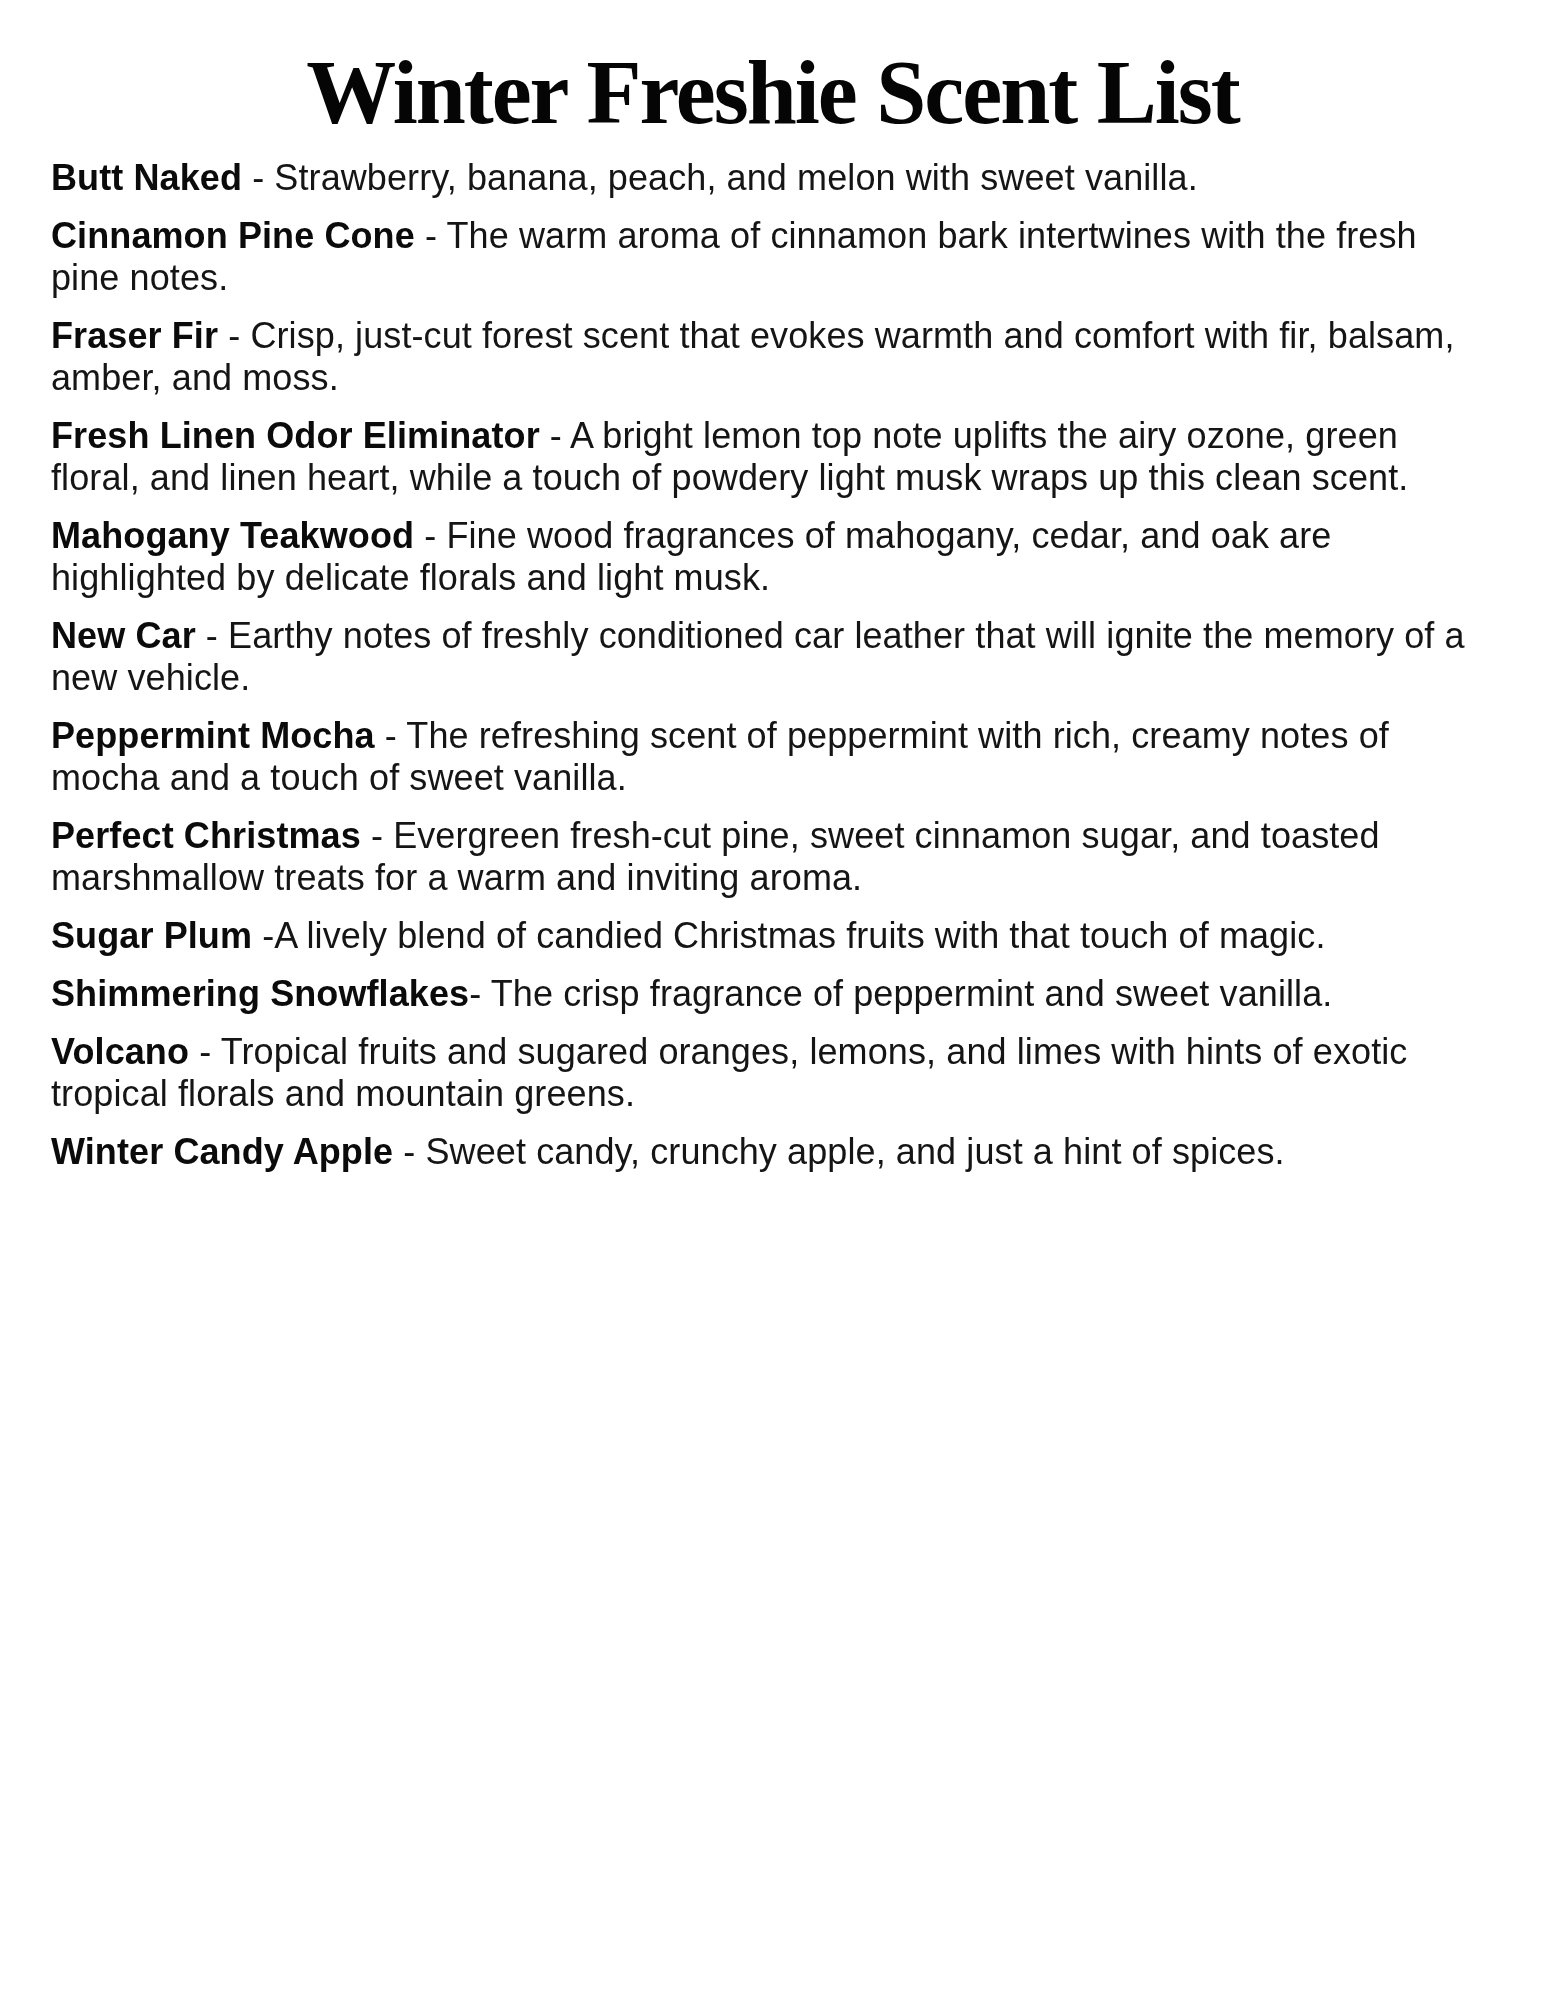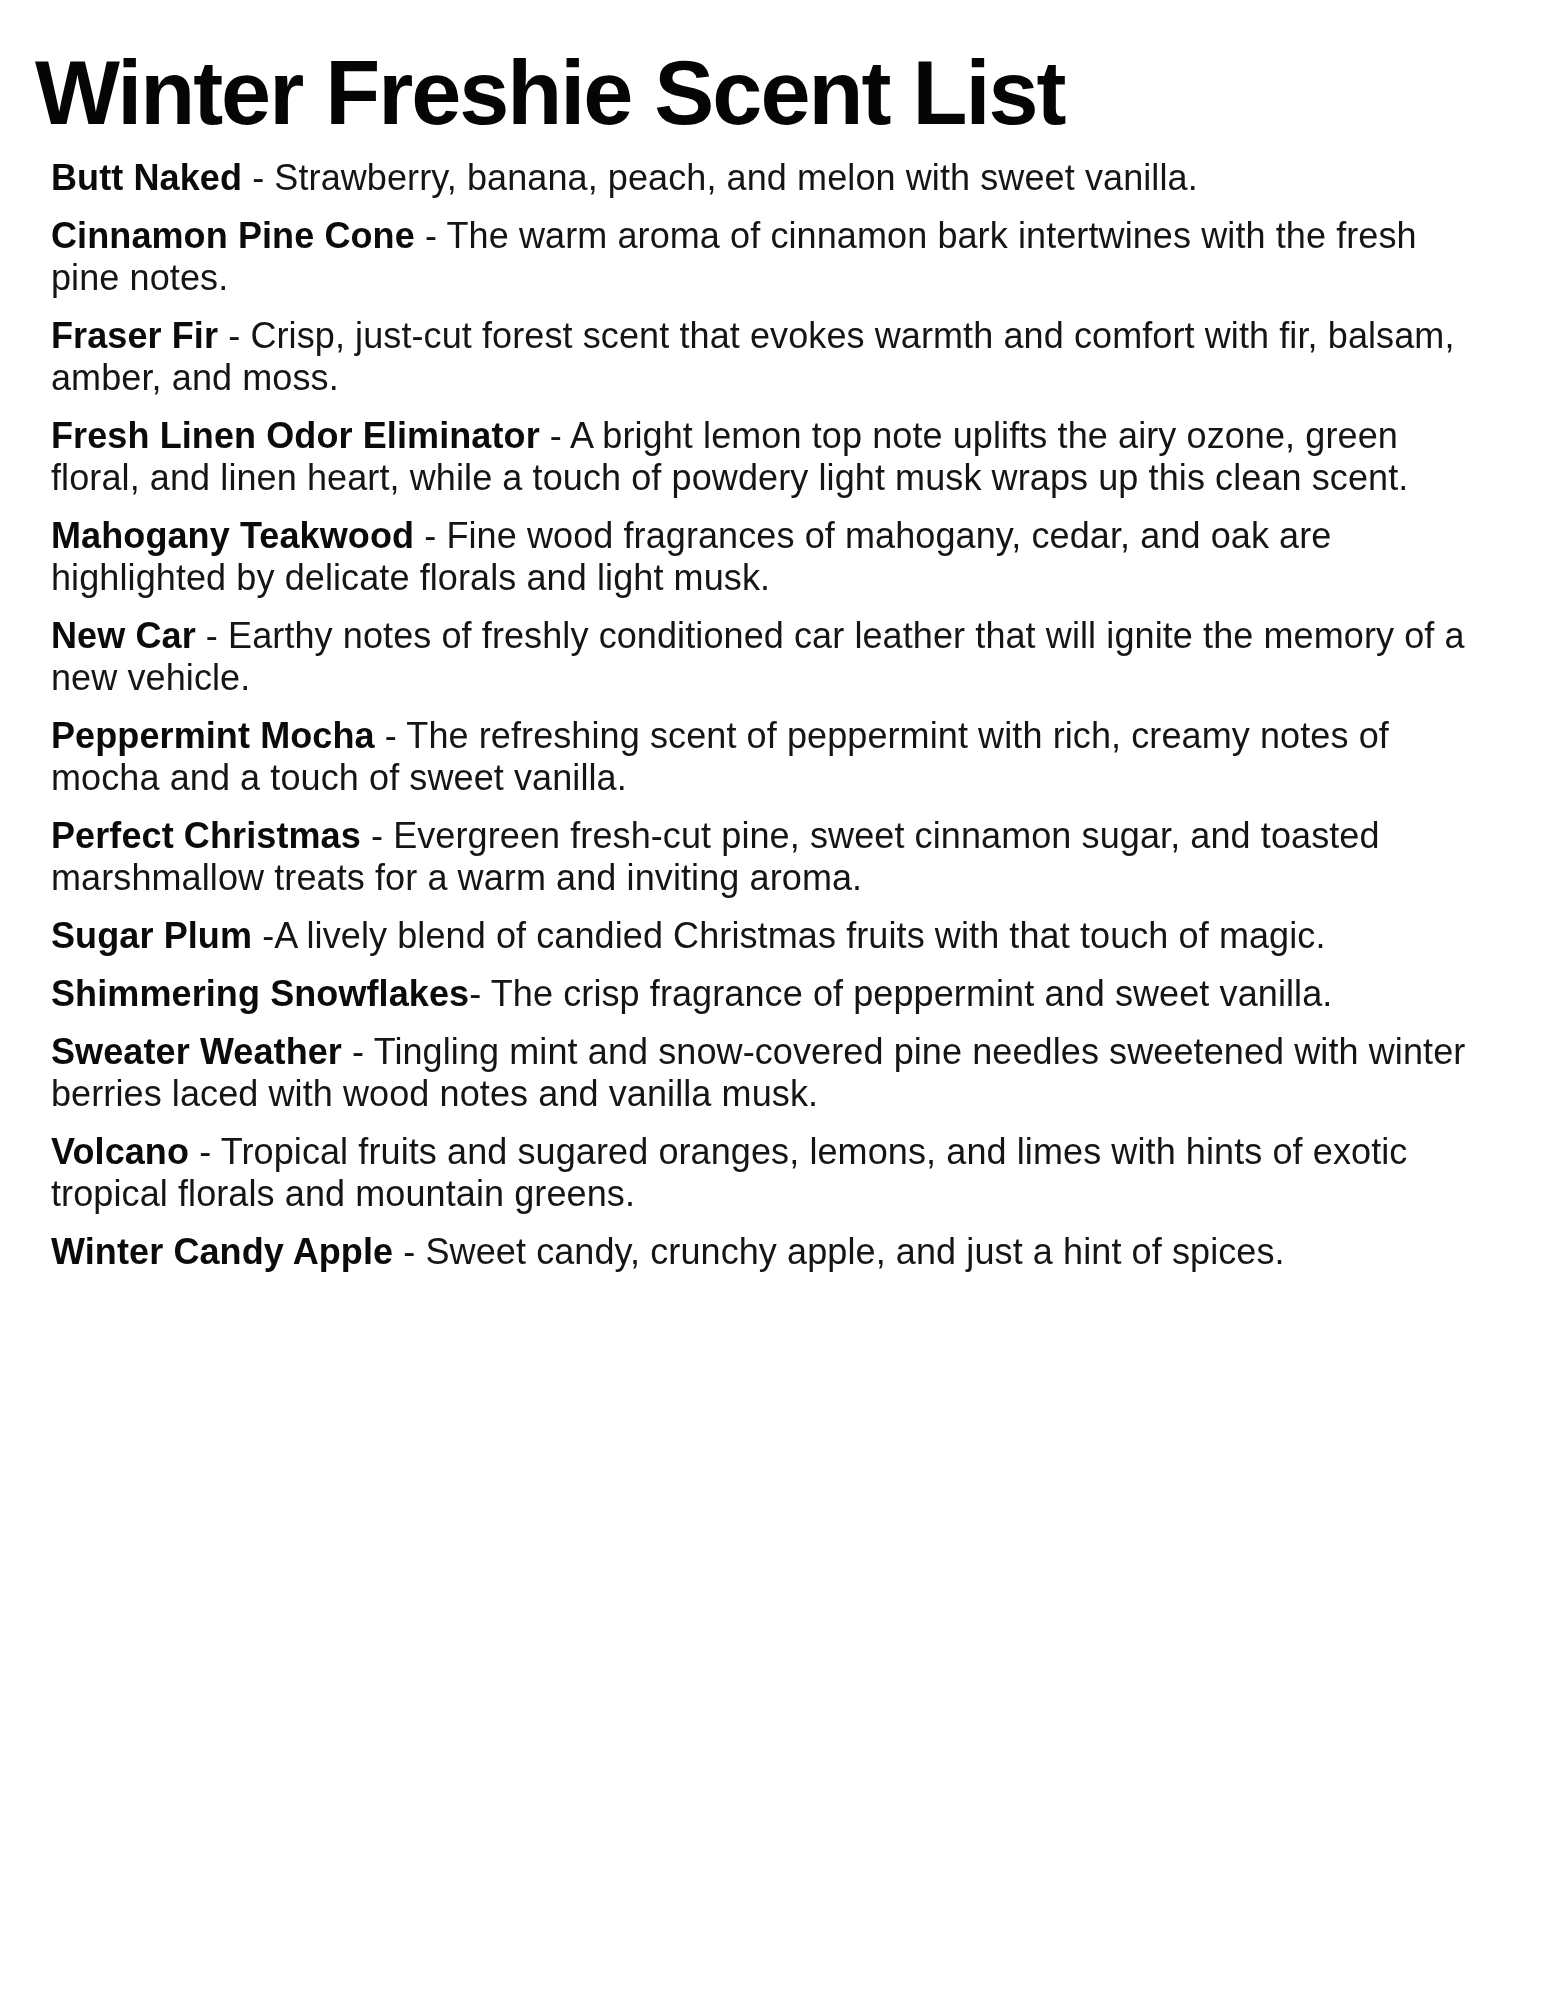--- a/index.html
+++ b/index.html
@@ -14,27 +14,27 @@
   }
   .page {
     box-sizing: border-box;
     width: 1545px;
     min-height: 2000px;
     background: #ffffff;
     padding: 26px 35px 40px 35px;
   }
   .page-title {
     margin: 20px 0 14px 0;
-    text-align: left;
+    text-align: center;
     font-size: 90px;
     line-height: 1.05;
     font-weight: 800;
     letter-spacing: -2px;
     color: #050505;
-    font-family: Liberation Sans, sans-serif;
+    font-family: Liberation Serif, serif;
   }
   .scent-list {
     max-width: 1480px;
   }
   .entry {
     margin: 16px;
     font-size: 36px;
     line-height: 42px;
     font-weight: 400;
     color: #151515;
@@ -58,17 +58,16 @@
       <p class="entry"><b class="name">Butt Naked</b><span class="sep"> - </span><span class="desc">Strawberry, banana, peach, and melon with sweet vanilla.</span></p>
       <p class="entry"><b class="name">Cinnamon Pine Cone</b><span class="sep"> - </span><span class="desc">The warm aroma of cinnamon bark intertwines with the fresh pine notes.</span></p>
       <p class="entry"><b class="name">Fraser Fir</b><span class="sep"> - </span><span class="desc">Crisp, just-cut forest scent that evokes warmth and comfort with fir, balsam, amber, and moss.</span></p>
       <p class="entry"><b class="name">Fresh Linen Odor Eliminator</b><span class="sep"> - </span><span class="desc">A bright lemon top note uplifts the airy ozone, green floral, and linen heart, while a touch of powdery light musk wraps up this clean scent.</span></p>
       <p class="entry"><b class="name">Mahogany Teakwood</b><span class="sep"> - </span><span class="desc">Fine wood fragrances of mahogany, cedar, and oak are highlighted by delicate florals and light musk.</span></p>
       <p class="entry"><b class="name">New Car</b><span class="sep"> - </span><span class="desc">Earthy notes of freshly conditioned car leather that will ignite the memory of a new vehicle.</span></p>
       <p class="entry"><b class="name">Peppermint Mocha</b><span class="sep"> - </span><span class="desc">The refreshing scent of peppermint with rich, creamy notes of mocha and a touch of sweet vanilla.</span></p>
       <p class="entry"><b class="name">Perfect Christmas</b><span class="sep"> - </span><span class="desc">Evergreen fresh-cut pine, sweet cinnamon sugar, and toasted marshmallow treats for a warm and inviting aroma.</span></p>
       <p class="entry"><b class="name">Sugar Plum</b><span class="sep"> -</span><span class="desc">A lively blend of candied Christmas fruits with that touch of magic.</span></p>
       <p class="entry"><b class="name">Shimmering Snowflakes</b><span class="sep">- </span><span class="desc">The crisp fragrance of peppermint and sweet vanilla.</span></p>
-      <p class="entry"><b class="name">Sweater Weather</b><span class="sep"> - </span><span class="desc">Tingling mint and snow-covered pine needles sweetened with winter berries laced with wood notes and vanilla musk.</span></p>
       <p class="entry"><b class="name">Volcano</b><span class="sep"> - </span><span class="desc">Tropical fruits and sugared oranges, lemons, and limes with hints of exotic tropical florals and mountain greens.</span></p>
       <p class="entry"><b class="name">Winter Candy Apple</b><span class="sep"> - </span><span class="desc">Sweet candy, crunchy apple, and just a hint of spices.</span></p>
     </section>
 </main>
 
 </body></html>

